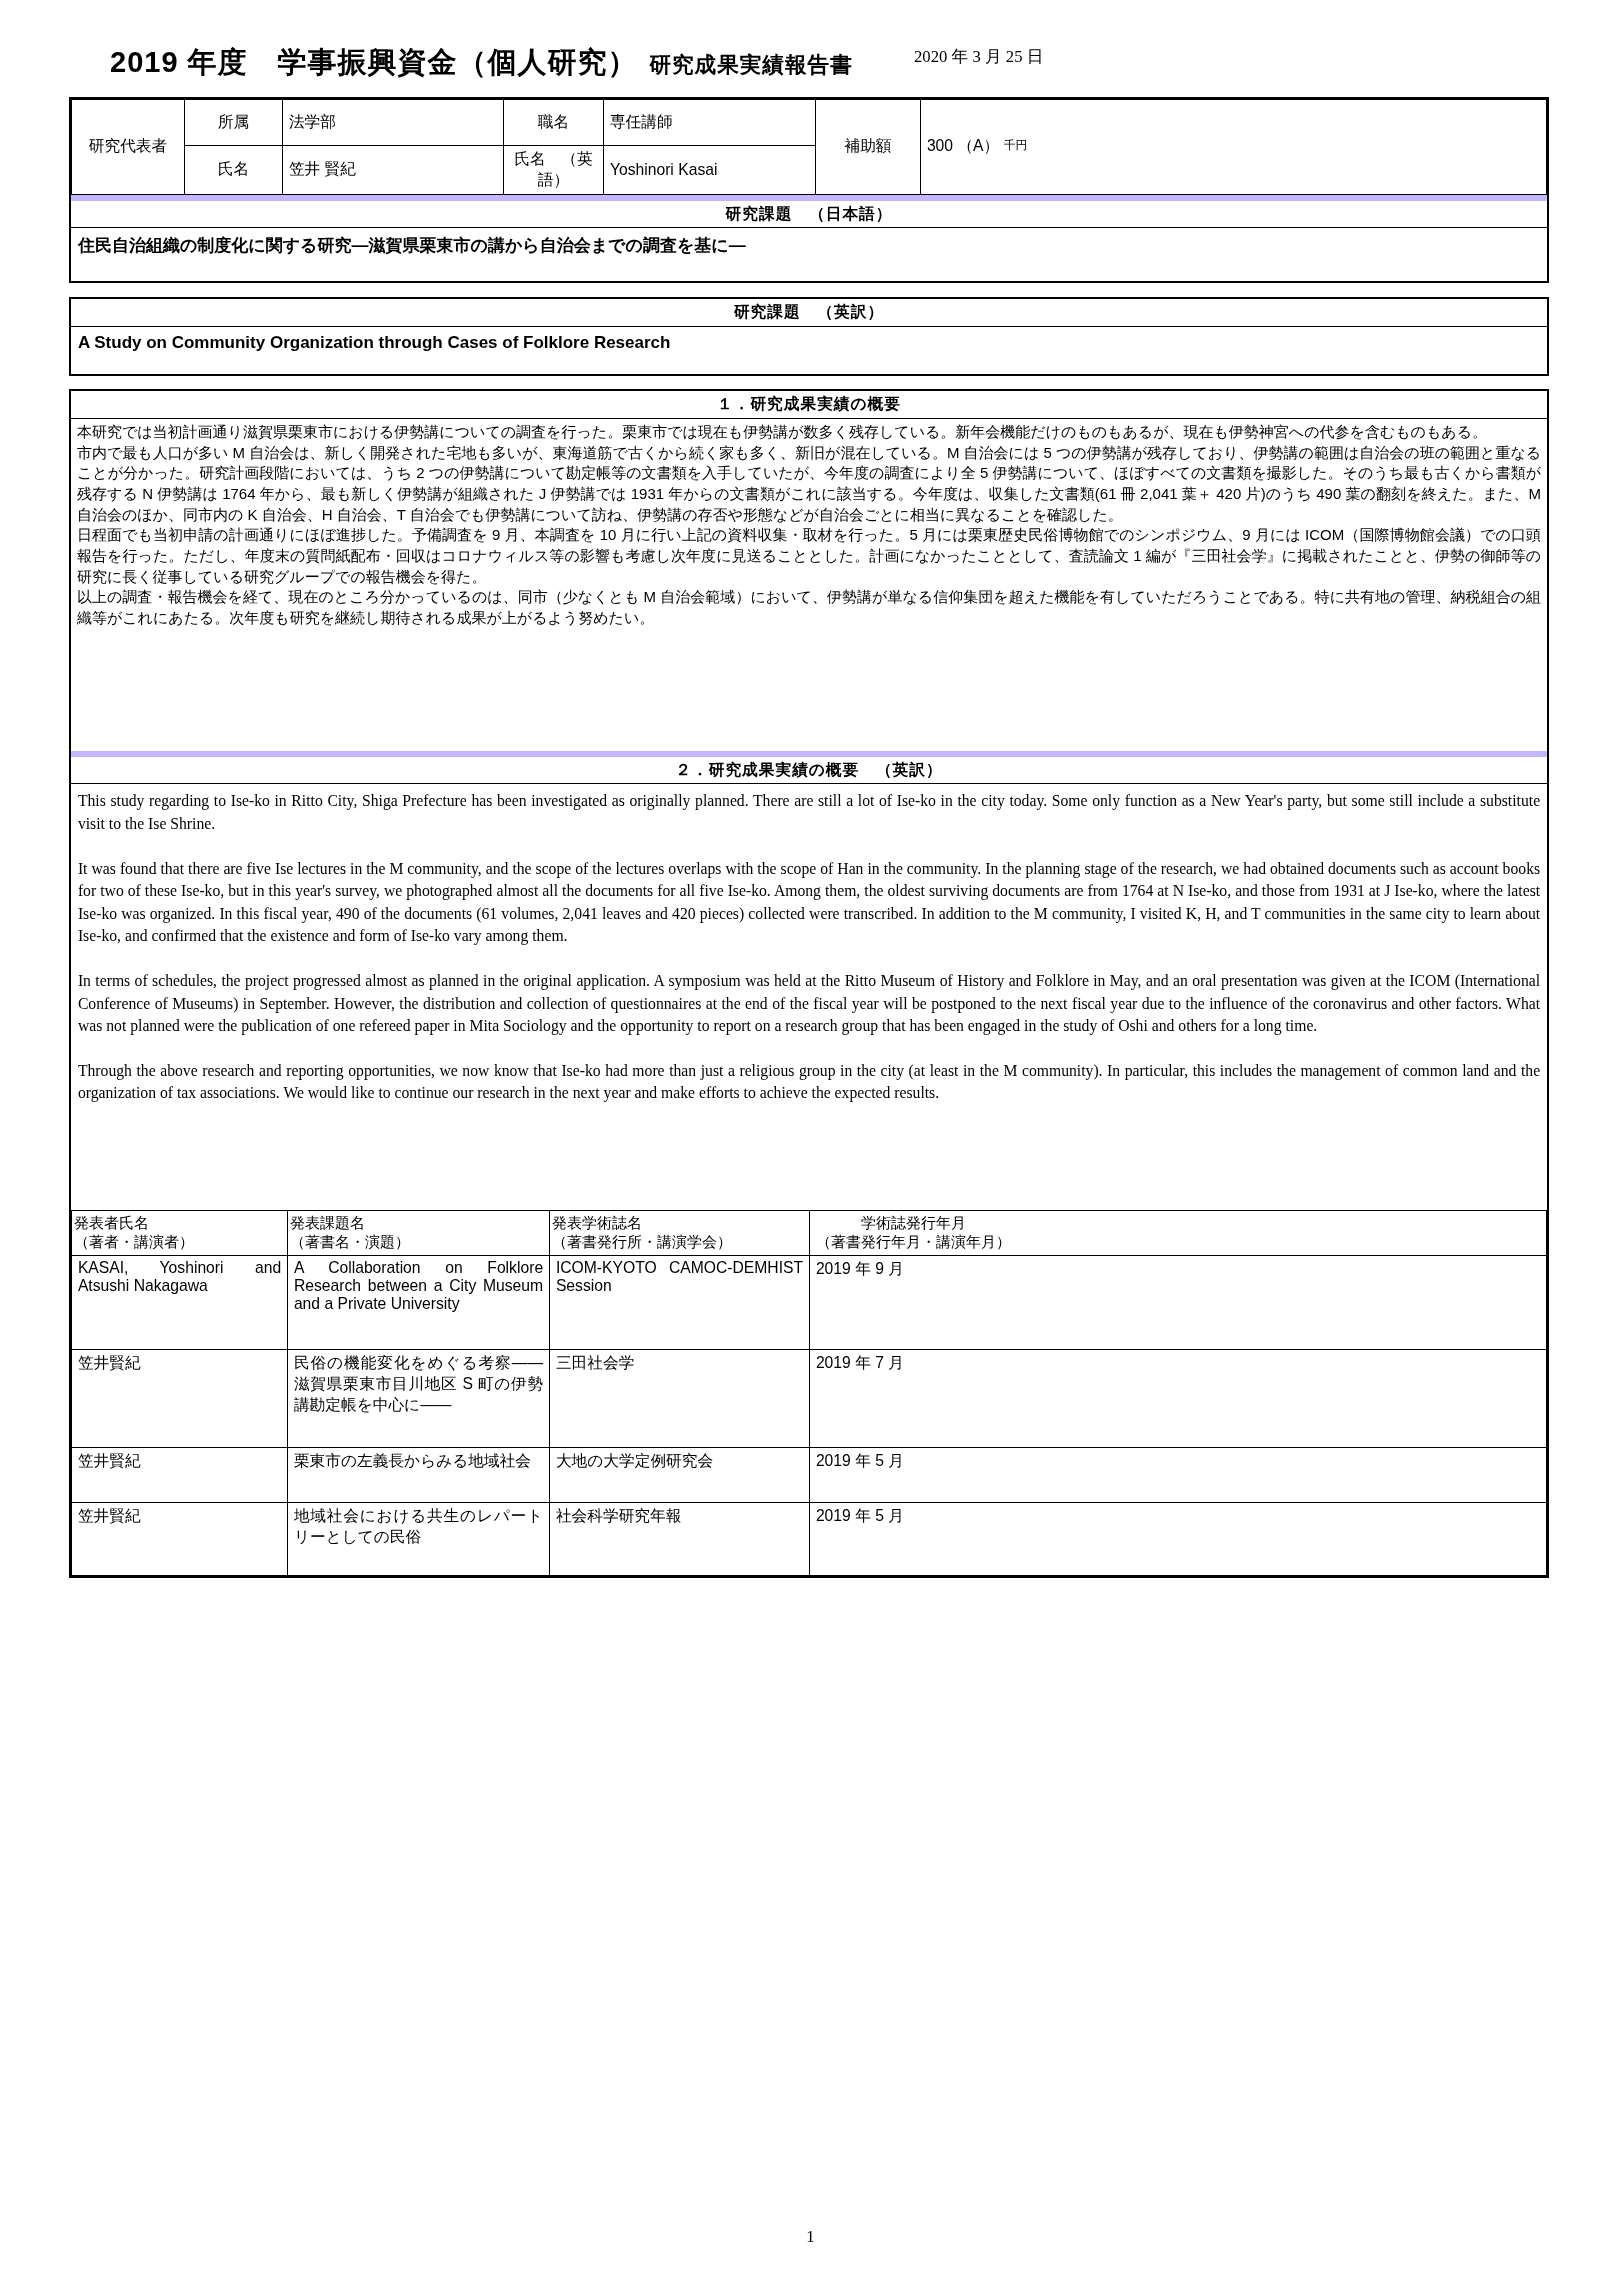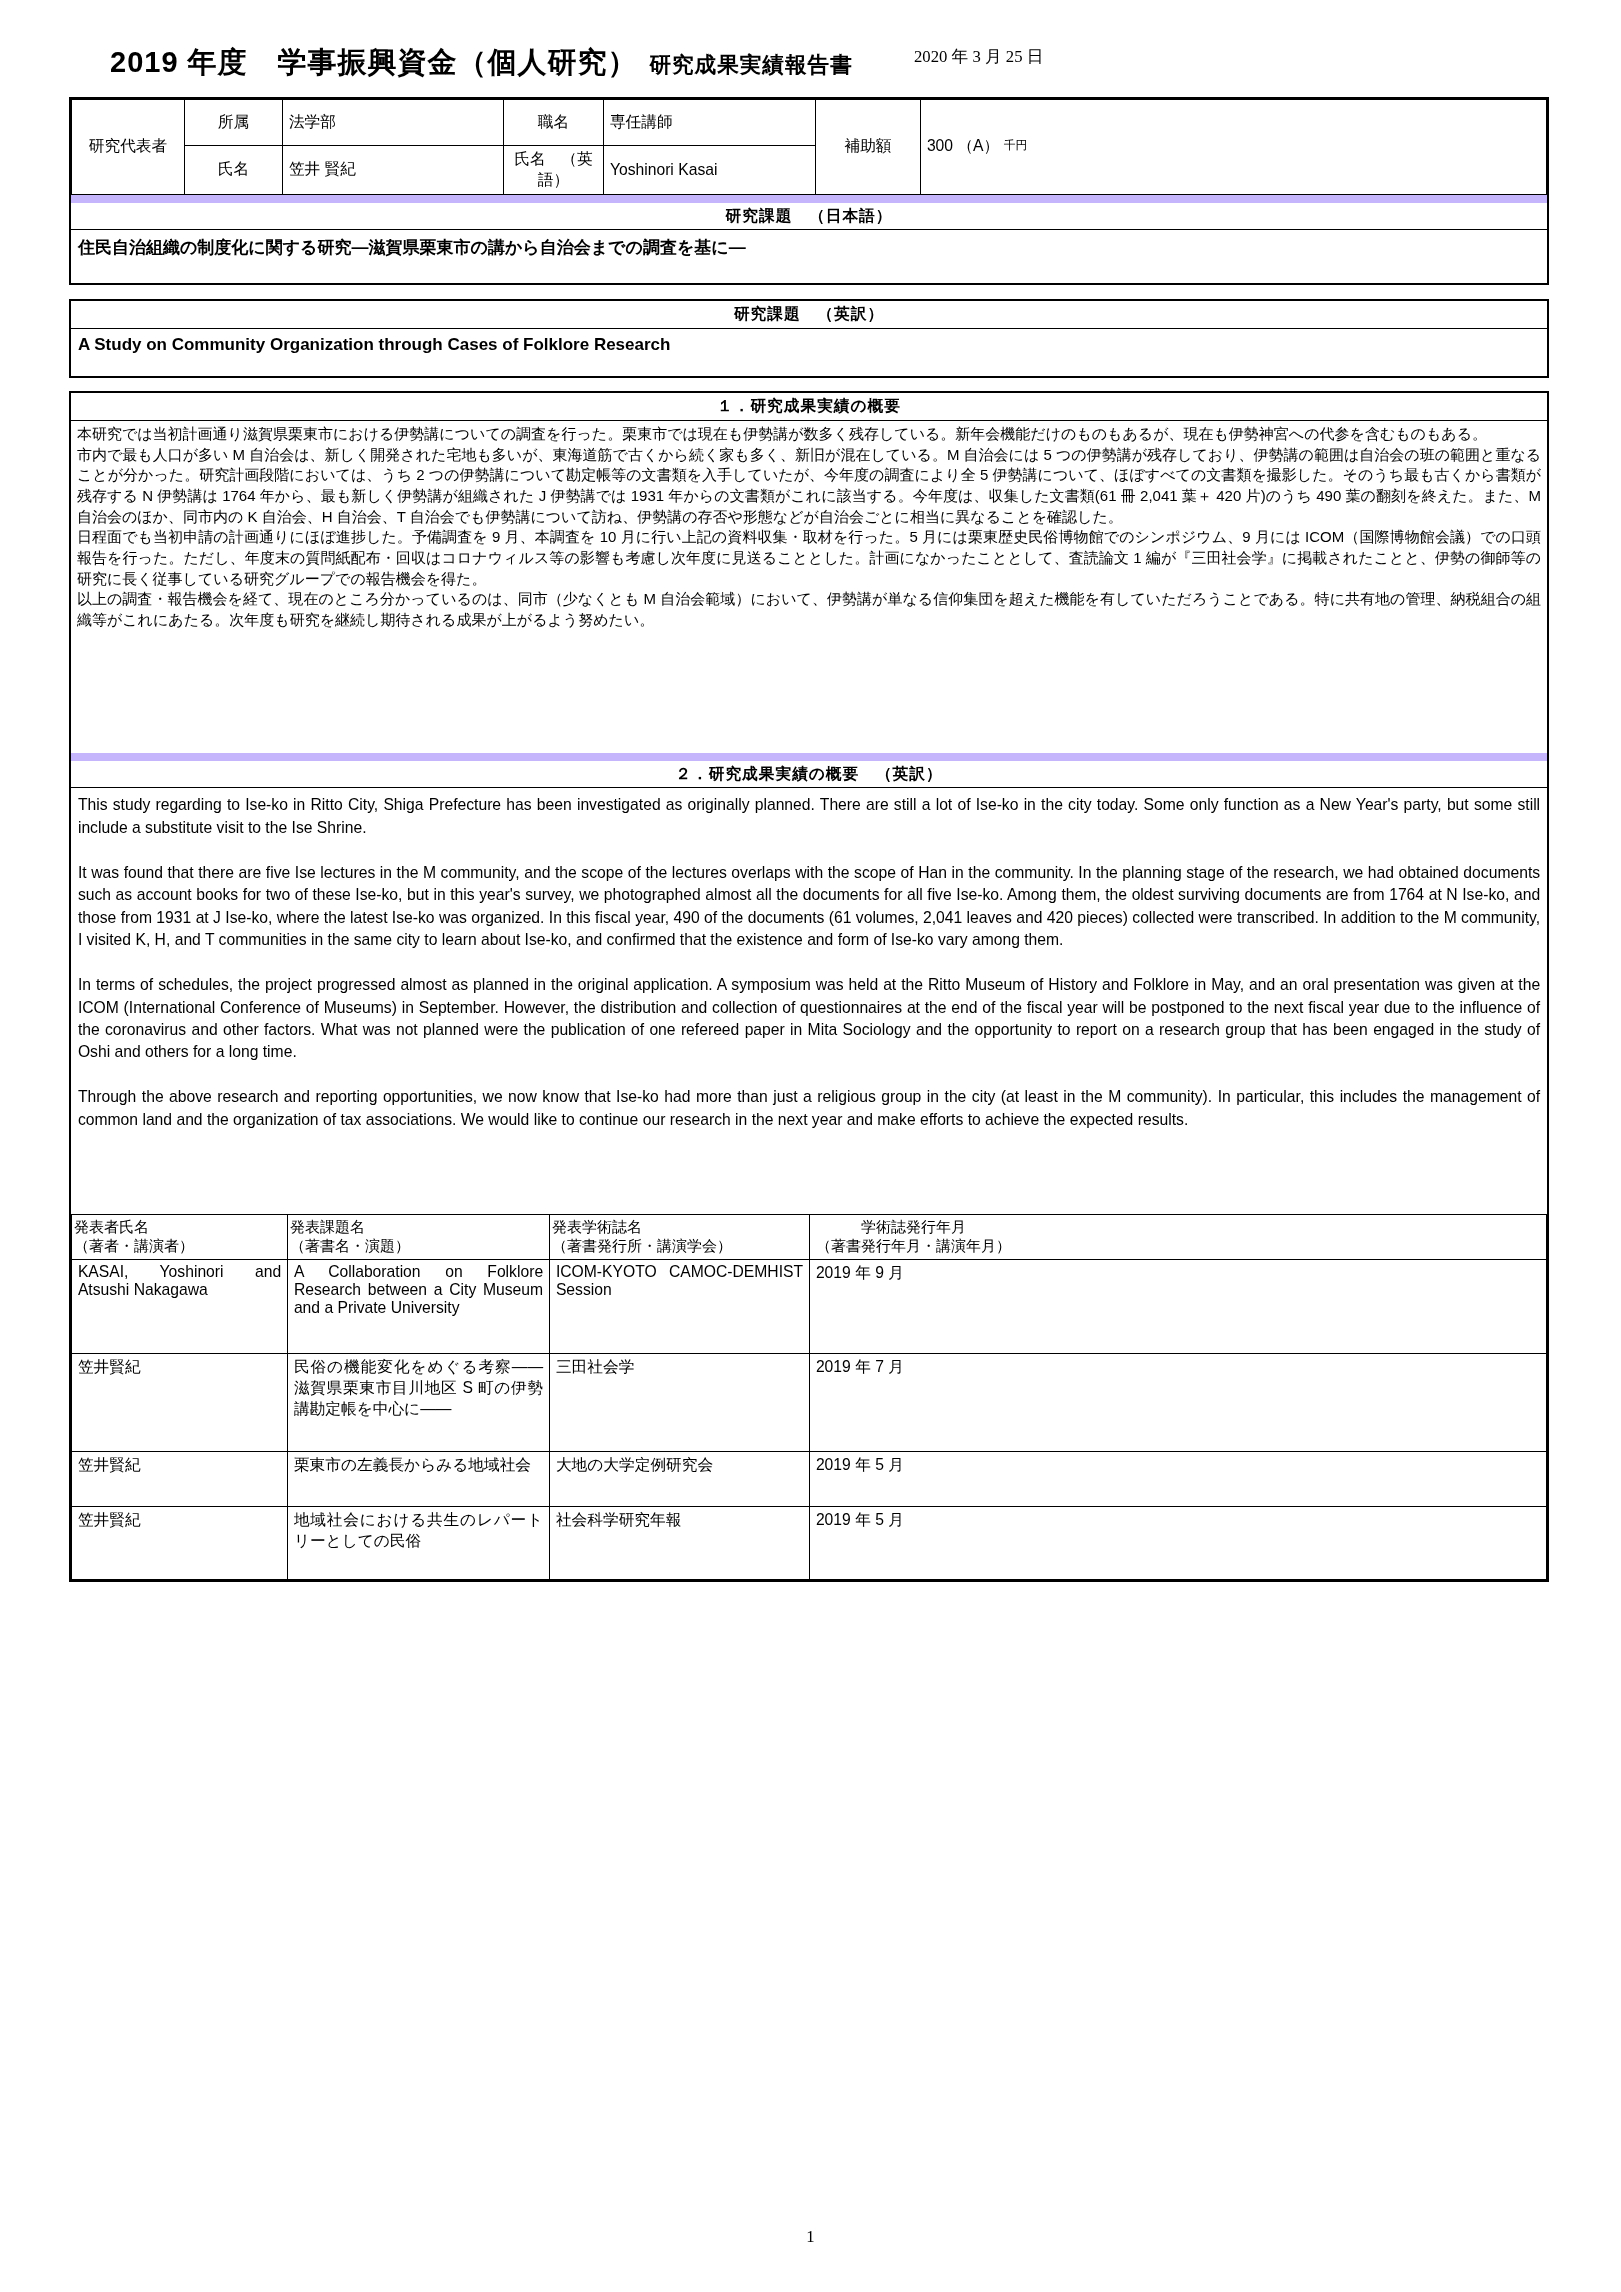--- a/index.html
+++ b/index.html
@@ -30,36 +30,36 @@
   .info-table tr.row-b { height: 49px; }
   .c-center { text-align: center; vertical-align: middle; }
   .c-left   { text-align: left;   vertical-align: middle; }
   .unit { font-size: 11.8px; vertical-align: 2px; }
 
   .sec-head {
     text-align: center; font-weight: bold; font-size: 15.7px;
     padding: 2.9px 0; border-bottom: 1px solid #000;
     letter-spacing: 1px;
   }
-  .sec-head.divider-top { border-top: 8px solid #c4b5fd; }
+  .sec-head.divider-top { border-top: 6px solid #c4b5fd; }
 
   .topic-text { min-height: 41px; padding: 5.9px 6.9px; font-size: 17px; font-weight: bold; }
   .topic-text.en { min-height: 35px; }
 
   .ja-body {
     padding: 2.9px 5.9px 7.8px 5.9px; font-size: 15px; line-height: 1.38;
     text-align: justify; min-height: 321px;
   }
   .ja-body p { margin: 0; }
 
   .en-body {
     padding: 5.9px 6.9px 9.8px 6.9px; font-size: 15.7px; line-height: 1.43;
     text-align: justify; min-height: 410px;
   }
-  .en-body p { margin: 0 0 22.5px 0; }
+  .en-body p { margin: 0 0 22.5px 0; font-family: Liberation Serif, serif; }
   .en-body p:last-child { margin-bottom: 0; }
 
   .pres-table td { vertical-align: top; text-align: justify; padding: 2.9px 5.9px; }
   .pres-table tr.head-row { height: 45px; }
   .pres-table tr.head-row td { text-align: left; vertical-align: middle; padding: 2px; font-size: 15px; }
   .pres-table tr.head-row td.left-head { text-align: left; padding-left: 5.9px; }
   .pres-table tr.head-row td.left-head .hwrap { display: inline-block; text-align: center; }
   .pres-table td.cell-date { text-align: left; }
   .pres-table tr.r0 { height: 94px; }
   .pres-table tr.r1 { height: 98px; }

